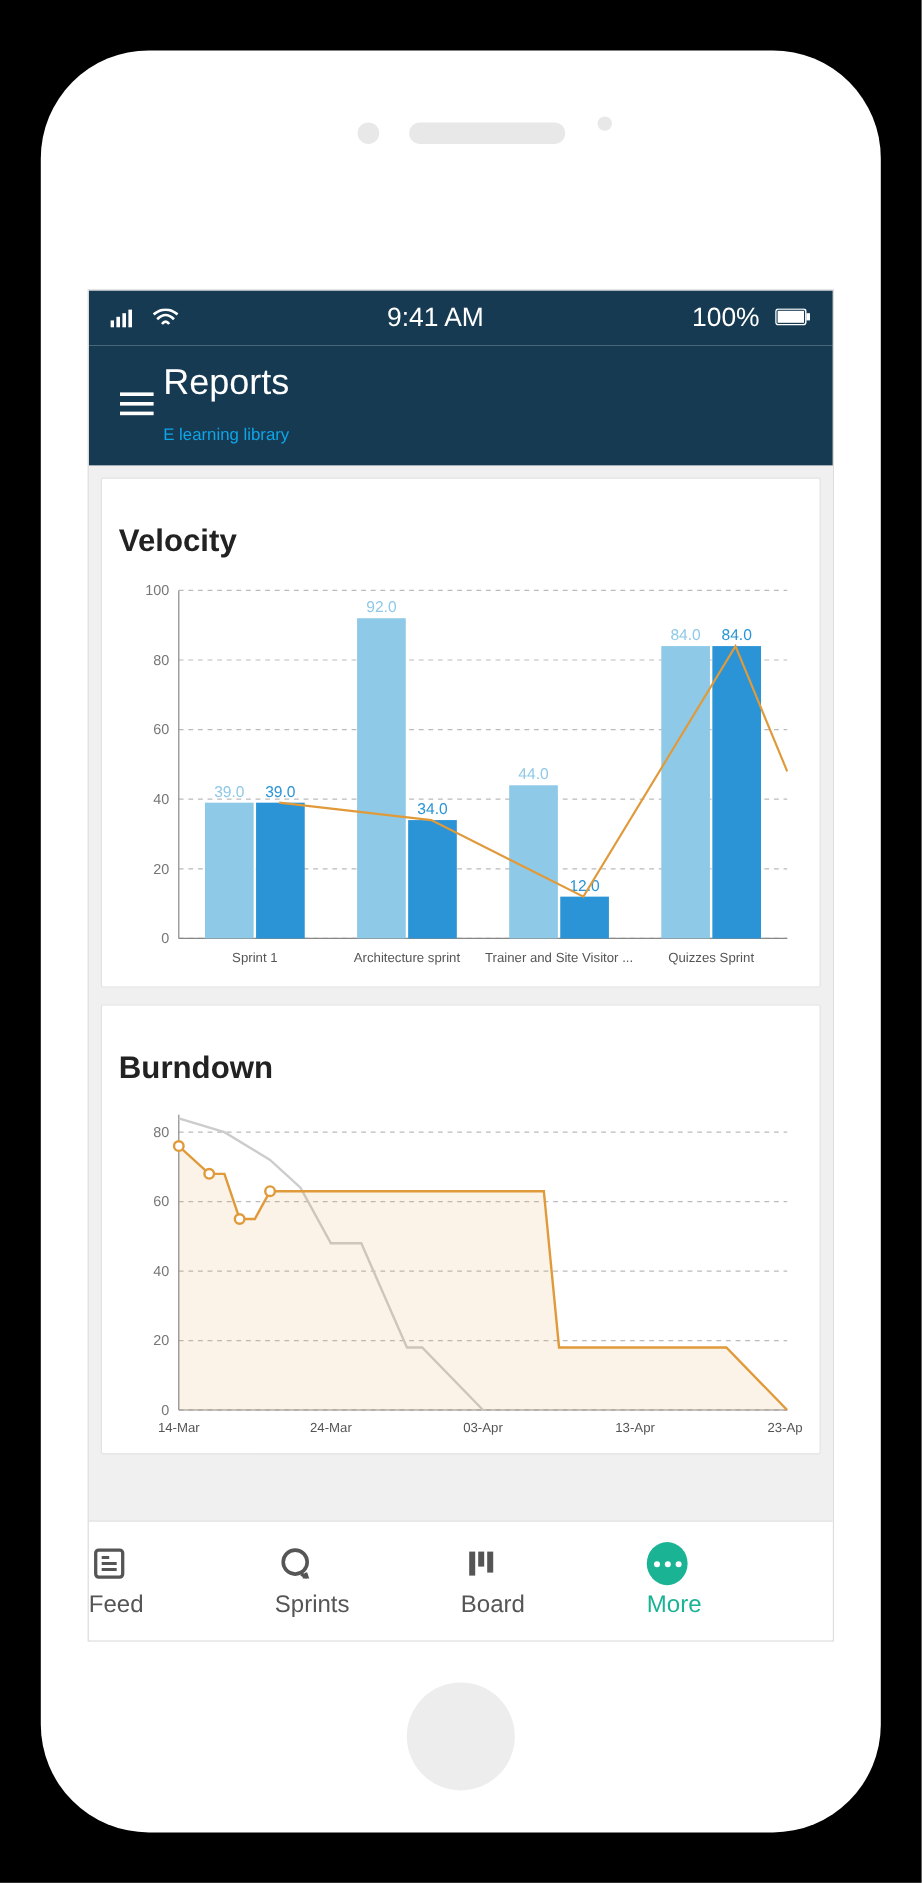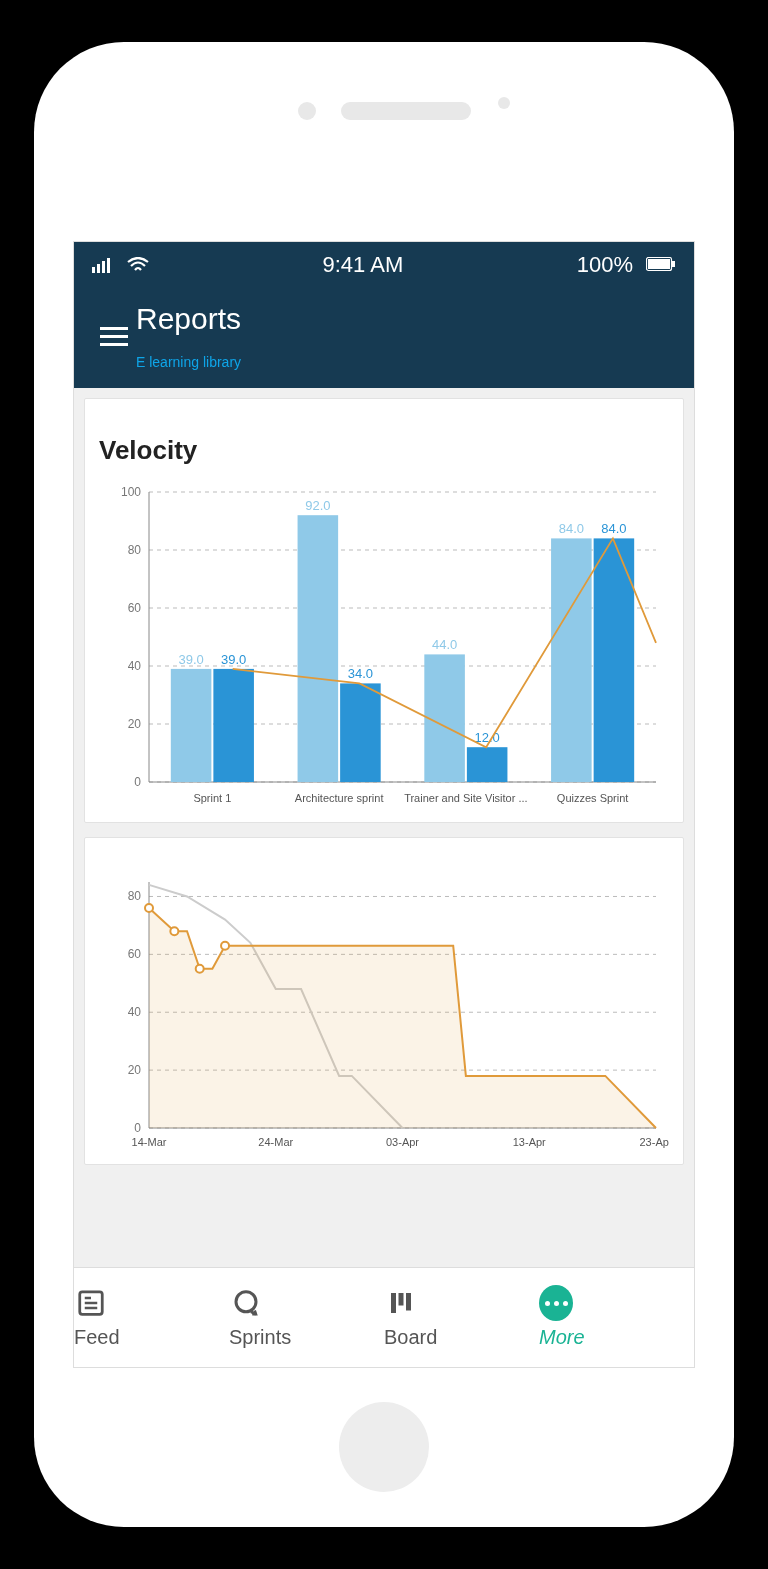--- a/index.html
+++ b/index.html
@@ -109,21 +109,21 @@
     flex: 1;
     display: flex;
     flex-direction: column;
     align-items: flex-start;
     justify-content: center;
     gap: 6px;
     color: #555;
     font-size: 20px;
     cursor: pointer;
   }
-  .nav-item.active { color: #1ab394; font-style: italic; }
+  .nav-item.active { color: #1ab394; }
   .nav-icon { width: 34px; height: 34px; display: flex; align-items: center; justify-content: center; }
   .more-badge {
     width: 36px; height: 36px; border-radius: 50%; background: #1ab394;
     display: flex; align-items: center; justify-content: center; gap: 4px;
   }
   .more-badge span { width: 5px; height: 5px; border-radius: 50%; background: #fff; }
 </style>
 </head>
 <body>
 
@@ -212,20 +212,21 @@
               <text x="467.345" y="51.400000000000006" class="bar-label" fill="#8fc9e8">84.0</text>
               <rect x="489.625" y="56.400000000000006" width="40.56" height="243.6" fill="#2a94d6"></rect>
               <text x="509.905" y="51.400000000000006" class="bar-label" fill="#2a94d6">84.0</text>
               <text x="488.625" y="320" class="cat-text">Quizzes Sprint</text>
               <path d="M128.655 186.89999999999998 L255.405 201.39999999999998 L382.155 265.2 L508.905 56.400000000000006 L552 160.8" stroke="#e09a3a" stroke-width="1.8" fill="none"></path>
             </svg>
         </div>
       </div>
 
       <div class="card">
+        <div class="card-title">Burndown</div>
         <div class="chart-stage burndown">
           <svg class="chart" id="burndown-svg" viewBox="0 0 560 280">
               <line x1="45" x2="552" y1="254" y2="254" class="grid-line"></line>
               <text x="37" y="258" class="axis-text" text-anchor="end">0</text>
               <line x1="45" x2="552" y1="196.11764705882354" y2="196.11764705882354" class="grid-line"></line>
               <text x="37" y="200.11764705882354" class="axis-text" text-anchor="end">20</text>
               <line x1="45" x2="552" y1="138.23529411764707" y2="138.23529411764707" class="grid-line"></line>
               <text x="37" y="142.23529411764707" class="axis-text" text-anchor="end">40</text>
               <line x1="45" x2="552" y1="80.35294117647058" y2="80.35294117647058" class="grid-line"></line>
               <text x="37" y="84.35294117647058" class="axis-text" text-anchor="end">60</text>

